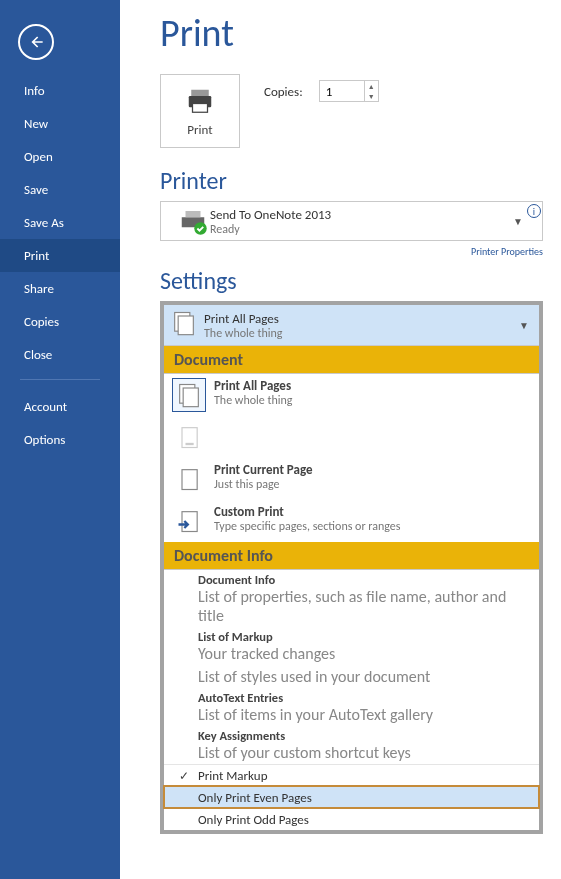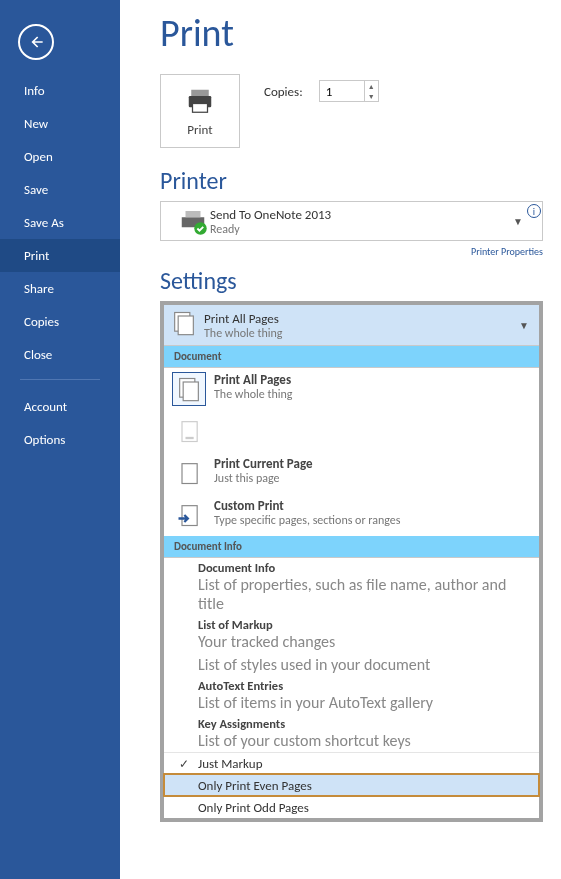--- a/index.html
+++ b/index.html
@@ -28,21 +28,21 @@
   .dropdown .dd-icon { width:34px; display:flex; align-items:center; justify-content:center; }
   .dropdown .dd-text { flex:1; }
   .dd-title { font-size:13px; color:#333; }
   .dd-sub { font-size:12px; color:#777; }
   .dd-chevron { width:18px; color:#555; font-size:10px; text-align:center; }
   .printer-props { text-align:right; font-size:10px; color:#2a579a; margin-bottom:8px; cursor:pointer; }
   .settings-box { border:4px solid #a3a3a3; }
   .settings-selected { display:flex; align-items:center; padding:4px 6px; background:#cfe3f7; border-bottom:1px solid #c9c9c9; cursor:pointer; }
   .settings-selected .dd-icon { width:34px; }
   .settings-selected .dd-text { flex:1; }
-  .cat-header { background:#7dd3fc; font-size:11px; font-weight:bold; color:#555; padding:4px 10px; border-bottom:1px solid #c9c9c9; }
+  .cat-header { background:#eab308; font-size:16px; font-weight:bold; color:#555; padding:4px 10px; border-bottom:1px solid #c9c9c9; }
   .opt { display:flex; padding:4px 8px; gap:8px; cursor:pointer; }
   .opt .opt-icon { width:34px; height:34px; display:flex; align-items:center; justify-content:center; }
   .opt .opt-icon.selbox { border:1px solid #2a579a; background:#f0f7ff; }
   .opt-title { font-size:13px; font-weight:bold; color:#444; }
   .opt-sub { font-size:12px; color:#777; }
   .opt.disabled .opt-title, .opt.disabled .opt-sub { color:#bbb; }
   .info-item { padding:2px 10px 2px 34px; cursor:pointer; }
   .info-title { font-size:12.5px; font-weight:bold; color:#444; }
   .info-sub { font-size:16px; color:#888; }
   .check-row { display:flex; align-items:center; padding:3px 10px; font-size:13px; color:#333; cursor:pointer; border-top:1px solid #e5e5e5; }
@@ -195,21 +195,21 @@
         <div class="info-title">AutoText Entries</div>
         <div class="info-sub">List of items in your AutoText gallery</div>
       </div>
     <div class="info-item">
         <div class="info-title">Key Assignments</div>
         <div class="info-sub">List of your custom shortcut keys</div>
       </div>
 
     <div class="check-row">
         <span class="check">✓</span>
-        <span class="check-label">Just Markup</span>
+        <span class="check-label">Print Markup</span>
       </div>
     <div class="check-row highlighted">
         <span class="check"></span>
         <span class="check-label">Only Print Even Pages</span>
       </div>
     <div class="check-row">
         <span class="check"></span>
         <span class="check-label">Only Print Odd Pages</span>
       </div>
   </div>

